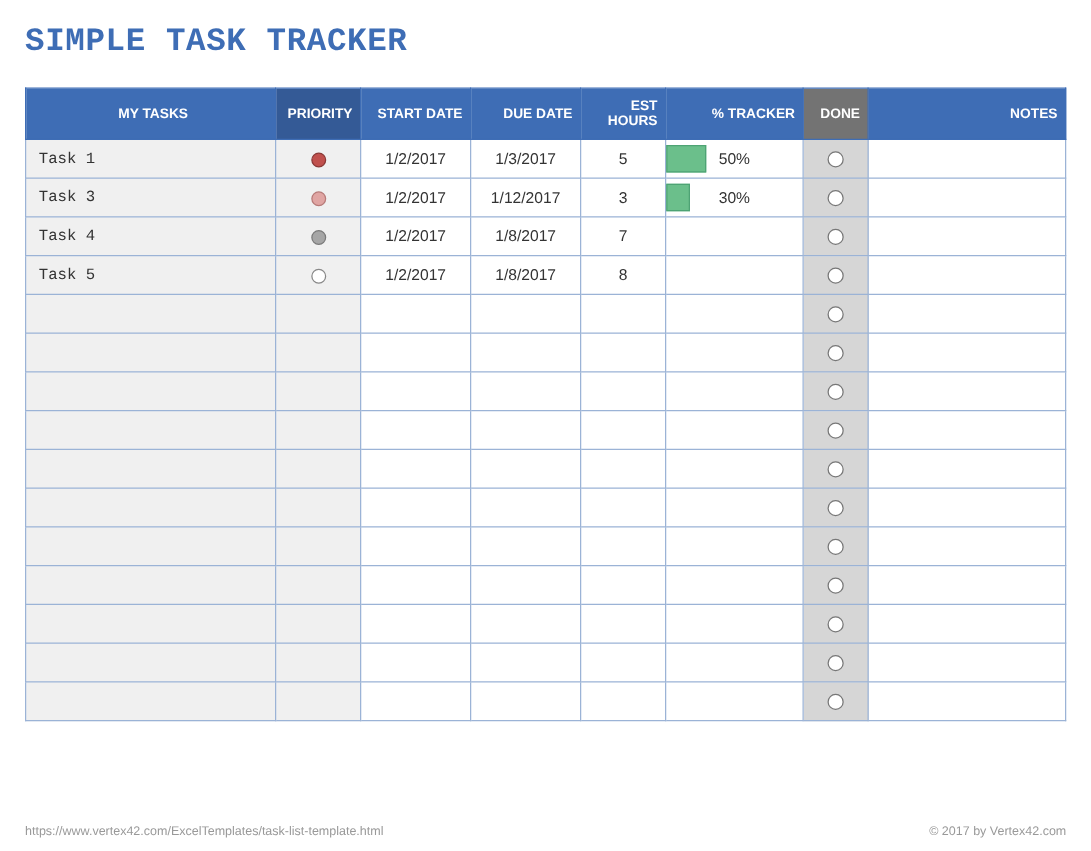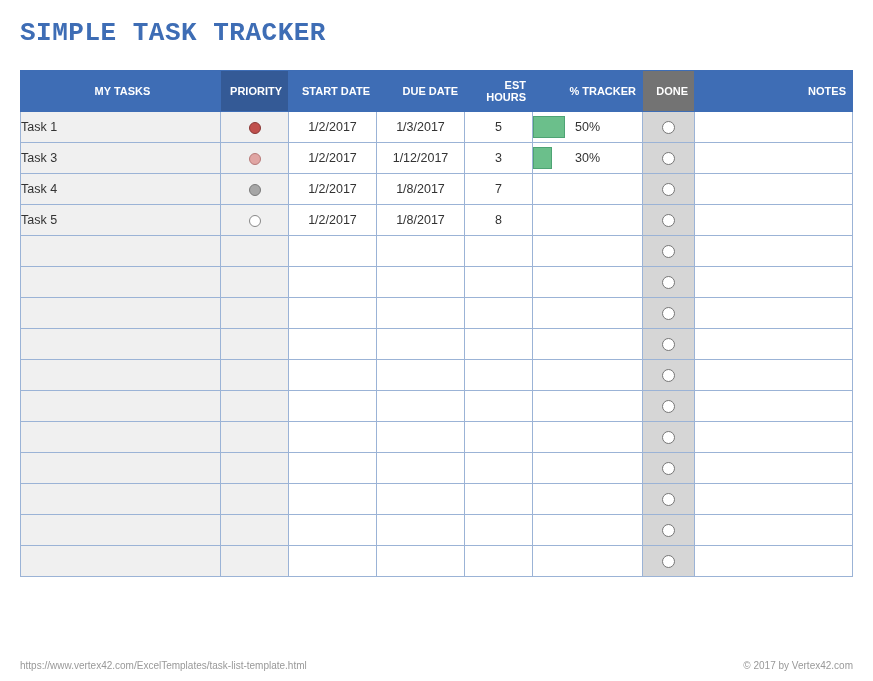--- a/index.html
+++ b/index.html
@@ -54,21 +54,23 @@
       padding: 0;
       height: 31px;
       font-size: 12.5px;
       color: #333;
       text-align: center;
       vertical-align: middle;
       background: #fff;
     }
     table.task-table tbody td.td-task {
       text-align: left;
+      padding-left: 10px;
       background: #f0f0f0;
+      font-family: Liberation Mono, monospace;
     }
     table.task-table tbody td.td-priority {
       background: #f0f0f0;
     }
     table.task-table tbody td.td-done {
       background: #d6d6d6;
     }
     table.task-table tbody td.td-notes {
       text-align: left;
       padding-left: 8px;

